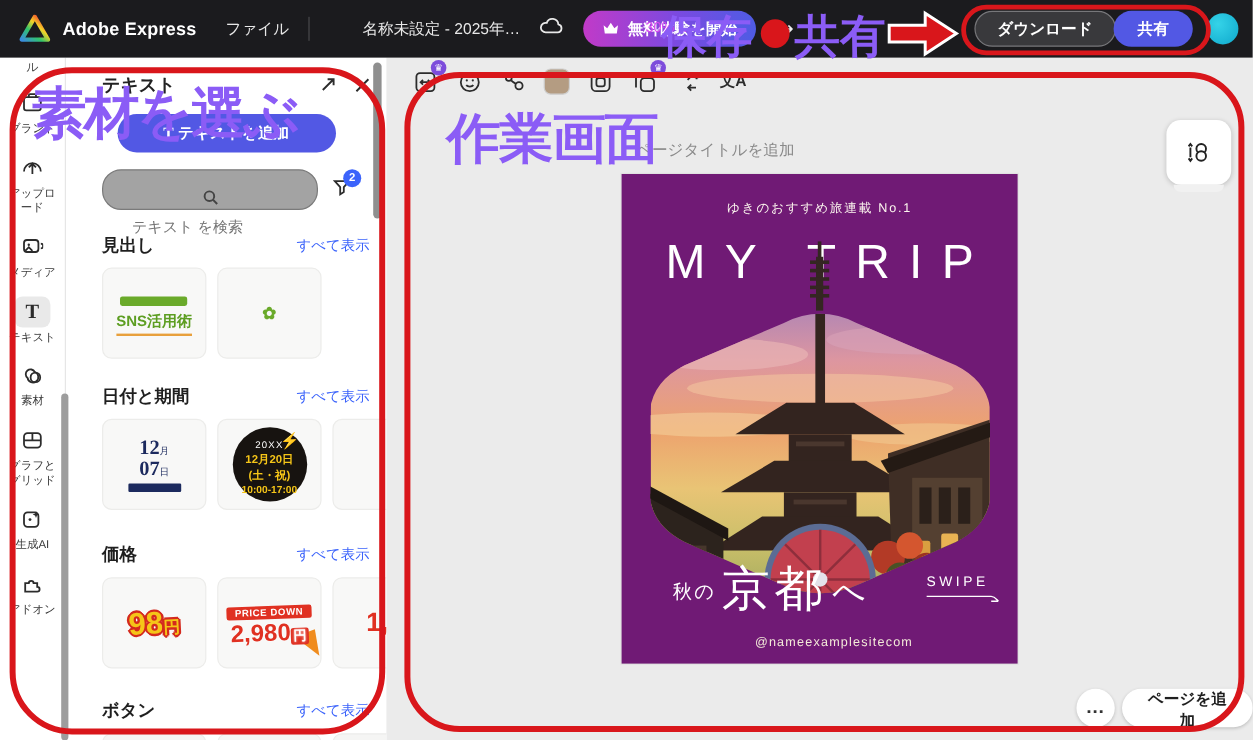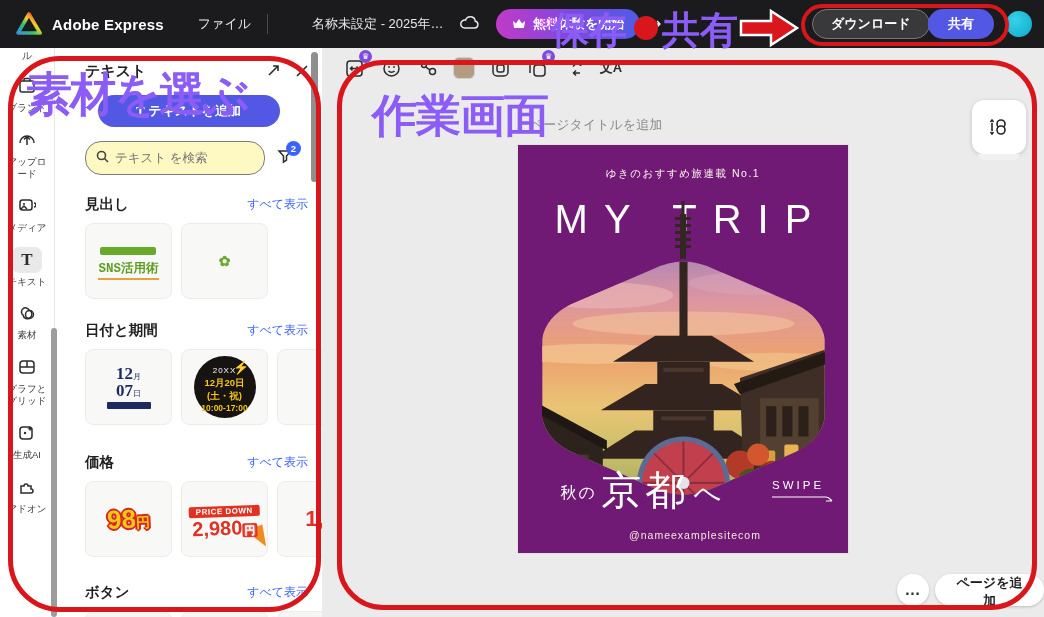--- a/index.html
+++ b/index.html
@@ -3,21 +3,21 @@
 <meta charset="utf-8">
 <style>
   * { margin:0; padding:0; box-sizing:border-box; }
   html,body { width:1044px; height:617px; overflow:hidden; }
   body { font-family:"Liberation Sans", sans-serif; position:relative; background:#ebebeb; }
 
   
   .topbar { position:absolute; left:0; top:0; width:1044px; height:48px; background:#1b1b1e; display:flex; align-items:center; z-index:10; }
   .logo { width:26px; height:24px; margin-left:16px; }
   .brand { color:#fff; font-weight:700; font-size:15px; margin-left:10px; letter-spacing:.2px; }
-  .menu-item { color:#e8e8e8; font-size:13px; margin-left:34px; cursor:pointer; }
+  .menu-item { color:#e8e8e8; font-size:13px; margin-left:24px; cursor:pointer; }
   .tb-divider { width:1px; height:20px; background:#4a4a4c; margin:0 16px; }
   .doc-title { color:#e8e8e8; font-size:13px; max-width:130px; white-space:nowrap; overflow:hidden;margin-left:28px; }
   .cloud-icon { margin-left:18px; color:#e8e8e8; }
   .trial-btn { margin-left:16px; height:30px; padding:0 16px; border-radius:15px; border:none; display:flex; align-items:center; gap:7px;
     background:linear-gradient(90deg,#c13ac8 0%,#7a4ae0 55%,#4e5ce4 100%); color:#fff; font-weight:700; font-size:13px; cursor:pointer; }
   .zoom-ctl { position:absolute; left:538px; top:16px; color:#d946ef; font-size:12px; display:flex; gap:4px; align-items:center; }
   .redo-icon { position:absolute; left:648px; top:14px; color:#f0f0f0; font-size:16px; }
   .dl-btn { position:absolute; left:812px; top:9px; height:30px; padding:0 18px; border-radius:15px; background:#39393c; border:1.5px solid #77777a; color:#fff; font-size:13px; font-weight:700; cursor:pointer; }
   .share-btn { position:absolute; left:928px; top:9px; height:30px; padding:0 20px; border-radius:15px; background:#5258e4; border:none; color:#fff; font-size:13px; font-weight:700; cursor:pointer; }
   .avatar { position:absolute; left:1006px; top:11px; width:26px; height:26px; border-radius:50%; background:radial-gradient(circle at 35% 35%, #35d3e8, #0fa8cc); }
@@ -32,36 +32,36 @@
   .rail-scroll { position:absolute; left:51px; top:280px; width:6px; height:289px; border-radius:3px; background:#9d9d9d; }
 
   
   .panel { position:absolute; left:55px; top:48px; width:267px; height:569px; background:#fff; z-index:2; overflow:hidden; }
   .panel-head { display:flex; align-items:center; padding:14px 14px 0 30px; }
   .panel-title { font-size:15px; font-weight:700; color:#222; }
   .panel-head .spacer { flex:1; }
   .ph-icon { color:#2c2c2c; font-size:14px; margin-left:16px; cursor:pointer; }
   .add-btn { display:block; margin:14px auto 0; width:182px; height:32px; border-radius:17px; background:#5258e4; color:#fff; border:none; font-size:13px; font-weight:700; cursor:pointer; }
   .search-row { display:flex; align-items:center; margin:14px 0 0 30px; }
-  .search-box { width:180px; height:30px; border:1px solid #7a7a7a; border-radius:16px; display:flex; align-items:center; padding:16px 10px; gap:6px; background:#fef9c3; }
+  .search-box { width:180px; height:30px; border:1px solid #7a7a7a; border-radius:16px; display:flex; align-items:center; padding:16px 10px; gap:6px; background:#a3a3a3;flex-direction:column; }
   .search-box input { border:none; outline:none; font-size:12.5px; width:130px; color:#333; background:transparent; }
   .filter-wrap { position:relative; margin-left:12px; color:#2c2c2c; cursor:pointer; }
   .filter-badge { position:absolute; top:-7px; right:-8px; width:15px; height:15px; border-radius:50%; background:#3b63fb; color:#fff; font-size:9.5px; font-weight:700; display:flex; align-items:center; justify-content:center; }
   .sec-head { display:flex; align-items:center; margin:0 14px 0 30px; }
   .sec-title { font-size:14.5px; font-weight:700; color:#1f1f1f; }
   .sec-link { margin-left:auto; color:#3b63fb; font-size:12px; cursor:pointer; }
   .card-row { display:flex; gap:9px; margin:9px 0 0 30px; }
   .card { width:87px; height:76px; border-radius:8px; background:#f8f8f7; border:1px solid #ececea; flex:none; display:flex; align-items:center; justify-content:center; overflow:hidden; cursor:pointer; }
   .panel-scroll { position:absolute; right:4px; top:4px; width:7px; height:130px; border-radius:4px; background:#8f8f8f; }
 
   
   .c-head1 { text-align:center; }
   .c-head1 .badge { display:inline-block; background:#e87722; color:#fff; font-size:6.5px; font-weight:700; border-radius:7px; padding:1px 6px; }
   .c-head1 .txt { color:#e87722; font-weight:800; font-size:11px; margin-top:1px; }
-  .c-head2 { text-align:center;font-family:Liberation Mono, monospace; }
+  .c-head2 { text-align:center; }
   .c-head2 .badge { display:inline-block; background:#6aaa2a; border-radius:2px; width:56px; height:8px; }
   .c-head2 .txt { color:#5d9e22; font-weight:800; font-size:12.5px; border-bottom:2px solid #e8a03c; padding-bottom:1px; }
   .c-head3 { color:#6aaa2a; font-size:14px; font-weight:800; }
   .c-date1 { text-align:center; font-family:"Liberation Serif", serif; color:#1c2a5e; line-height:1; }
   .c-date1 .big { font-size:17px; font-weight:700; }
   .c-date1 .sm { font-size:8px; }
   .c-date1 .bar { width:44px; height:7px; background:#1c2a5e; margin:3px auto 0; border-radius:1px; }
   .c-date2 { width:62px; height:62px; border-radius:50%; background:#171310; color:#fff; text-align:center; position:relative; padding-top:10px; }
   .c-date2 .yr { font-size:8px; letter-spacing:1px; }
   .c-date2 .d { color:#f5c518; font-size:9.5px; font-weight:800; margin-top:2px; }

